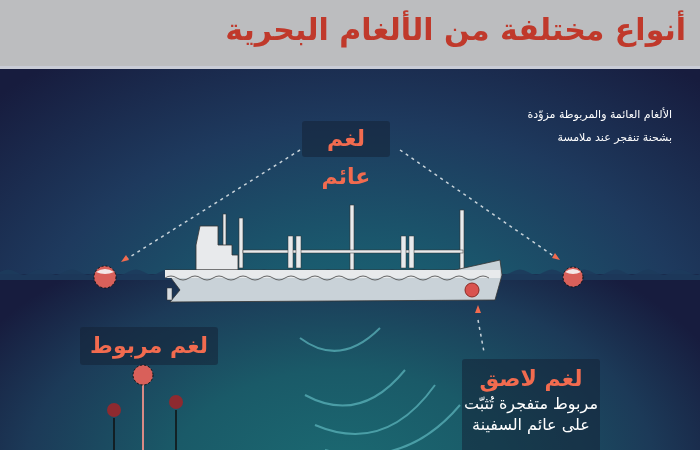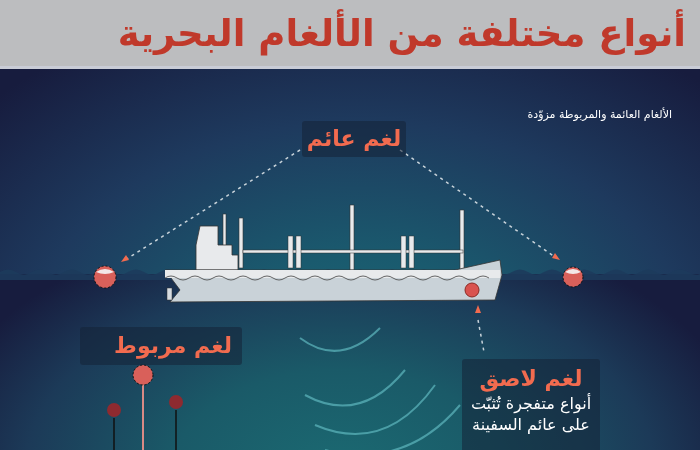--- a/index.html
+++ b/index.html
@@ -1,19 +1,19 @@
 <!DOCTYPE html>
 <html><head>
 <meta charset="utf-8">
 <style>
   html,body{margin:0;padding:0;}
   body{width:700px;height:450px;overflow:hidden;position:relative;font-family:"DejaVu Sans",sans-serif;}
   .header{position:absolute;left:0;top:0;width:700px;height:68px;background:#bcbdbf;}
   .header-line{position:absolute;left:0;top:66px;width:700px;height:3px;background:#c9ccd6;}
-  .title{position:absolute;right:14px;top:12px;font-size:37px;font-weight:bold;color:#c0392b;direction:rtl;white-space:nowrap;letter-spacing:-0.5px;}
+  .title{position:absolute;right:14px;top:12px;font-size:30px;font-weight:bold;color:#c0392b;direction:rtl;white-space:nowrap;letter-spacing:-0.5px;}
   .scene{position:absolute;left:0;top:69px;width:700px;height:381px;overflow:hidden;
     background:radial-gradient(ellipse 520px 380px at 360px 300px,#1c6b78 0%,#1a5a6e 30%,#1e3a5e 65%,#171c3e 100%);}
   .underwater{position:absolute;left:0;top:205px;width:700px;height:176px;
     background:radial-gradient(ellipse 420px 260px at 340px 200px,#1b6a72 0%,#1a5a68 40%,#1c3a58 75%,#171c3e 100%);}
   .desc{position:absolute;right:28px;top:34px;width:250px;text-align:right;direction:rtl;color:#ffffff;font-size:11px;line-height:23px;}
   .label-box{position:absolute;background:rgba(20,35,55,0.55);border-radius:3px;direction:rtl;text-align:center;}
   .label-title{color:#f26b4f;font-weight:bold;font-size:22px;}
   .label-text{color:#ffffff;font-size:16px;line-height:21px;}
   svg{position:absolute;left:0;top:0;}
 </style>
@@ -88,28 +88,29 @@
       <circle cx="114" cy="410" r="7" fill="#8e2a30"></circle>
     </g>
     <g>
       <line x1="176" y1="410" x2="176" y2="450" stroke="#111" stroke-width="1.5"></line>
       <circle cx="176" cy="402" r="7" fill="#8e2a30"></circle>
     </g>
   </svg>
 
   <div class="desc">
     <div>الألغام العائمة والمربوطة مزوّدة</div>
+    <div>بشحنة تنفجر عند ملامسة</div>
   </div>
 
-  <div class="label-box" style="left:302px;top:52px;width:104px;height:36px;line-height:36px;">
+  <div class="label-box" style="left:302px;top:52px;width:88px;height:36px;line-height:36px;">
     <span class="label-title">لغم عائم</span>
   </div>
 
-  <div class="label-box" style="left:80px;top:258px;width:138px;height:38px;line-height:38px;padding-left:24px;">
+  <div class="label-box" style="left:80px;top:258px;width:138px;height:38px;line-height:38px;">
     <span class="label-title">لغم مربوط</span>
   </div>
 
   <div class="label-box" style="left:462px;top:290px;width:138px;height:101px;padding-top:6px;box-sizing:border-box;">
     <div class="label-title" style="line-height:28px;">لغم لاصق</div>
-    <div class="label-text">أنواع متفجرة تُثبّت</div>
+    <div class="label-text">مربوط متفجرة تُثبّت</div>
     <div class="label-text">على عائم السفينة</div>
   </div>
 </div>
 
 </body></html>

